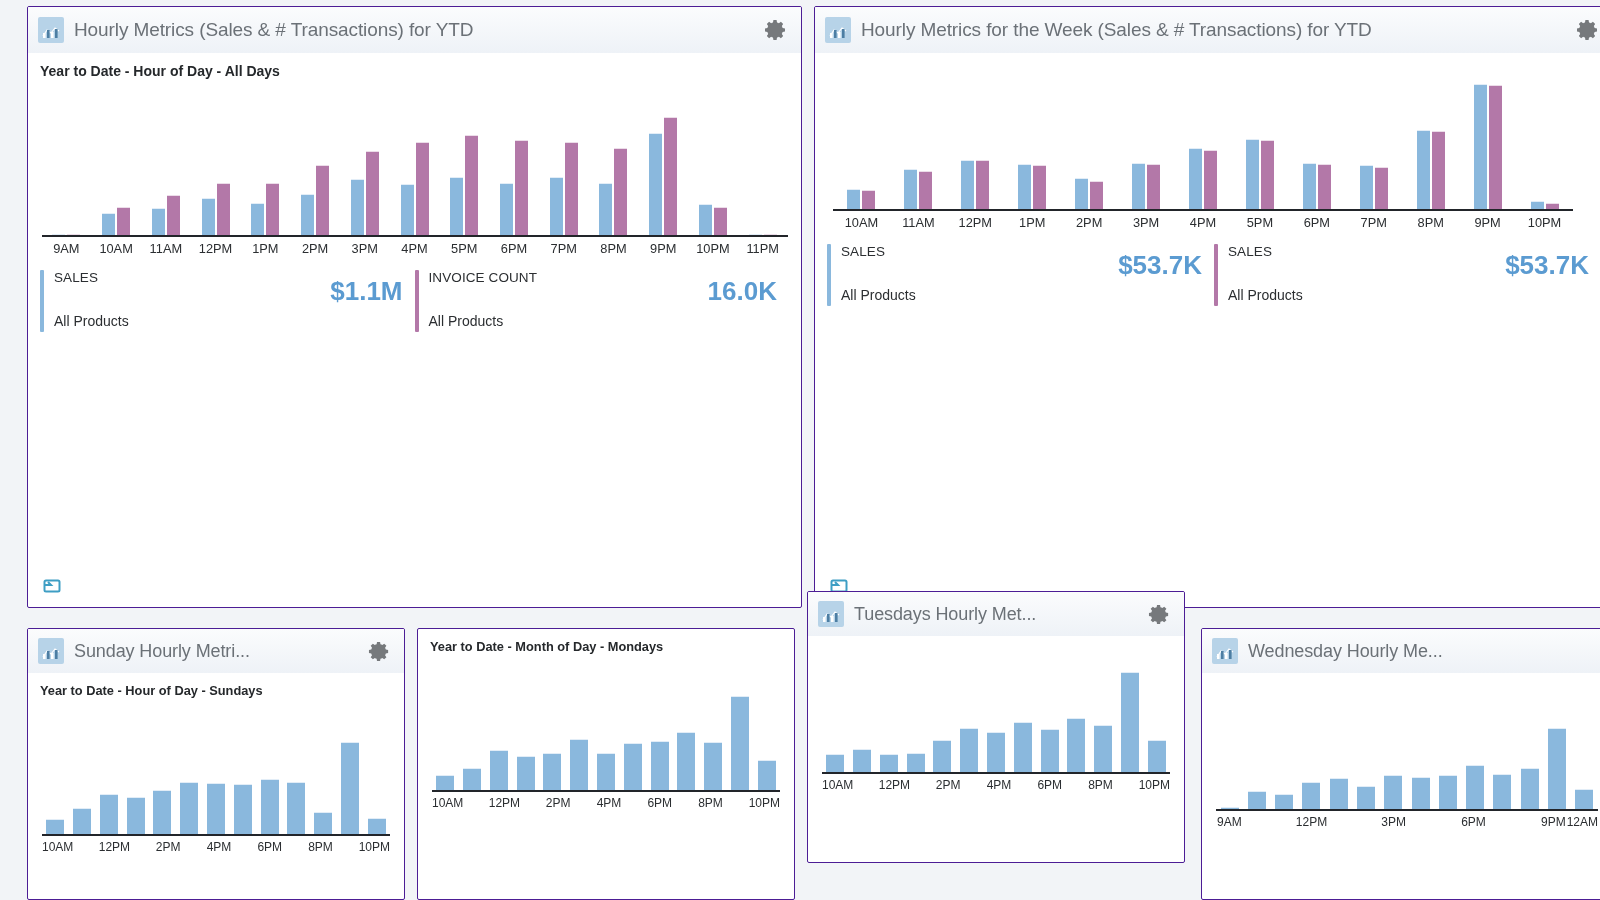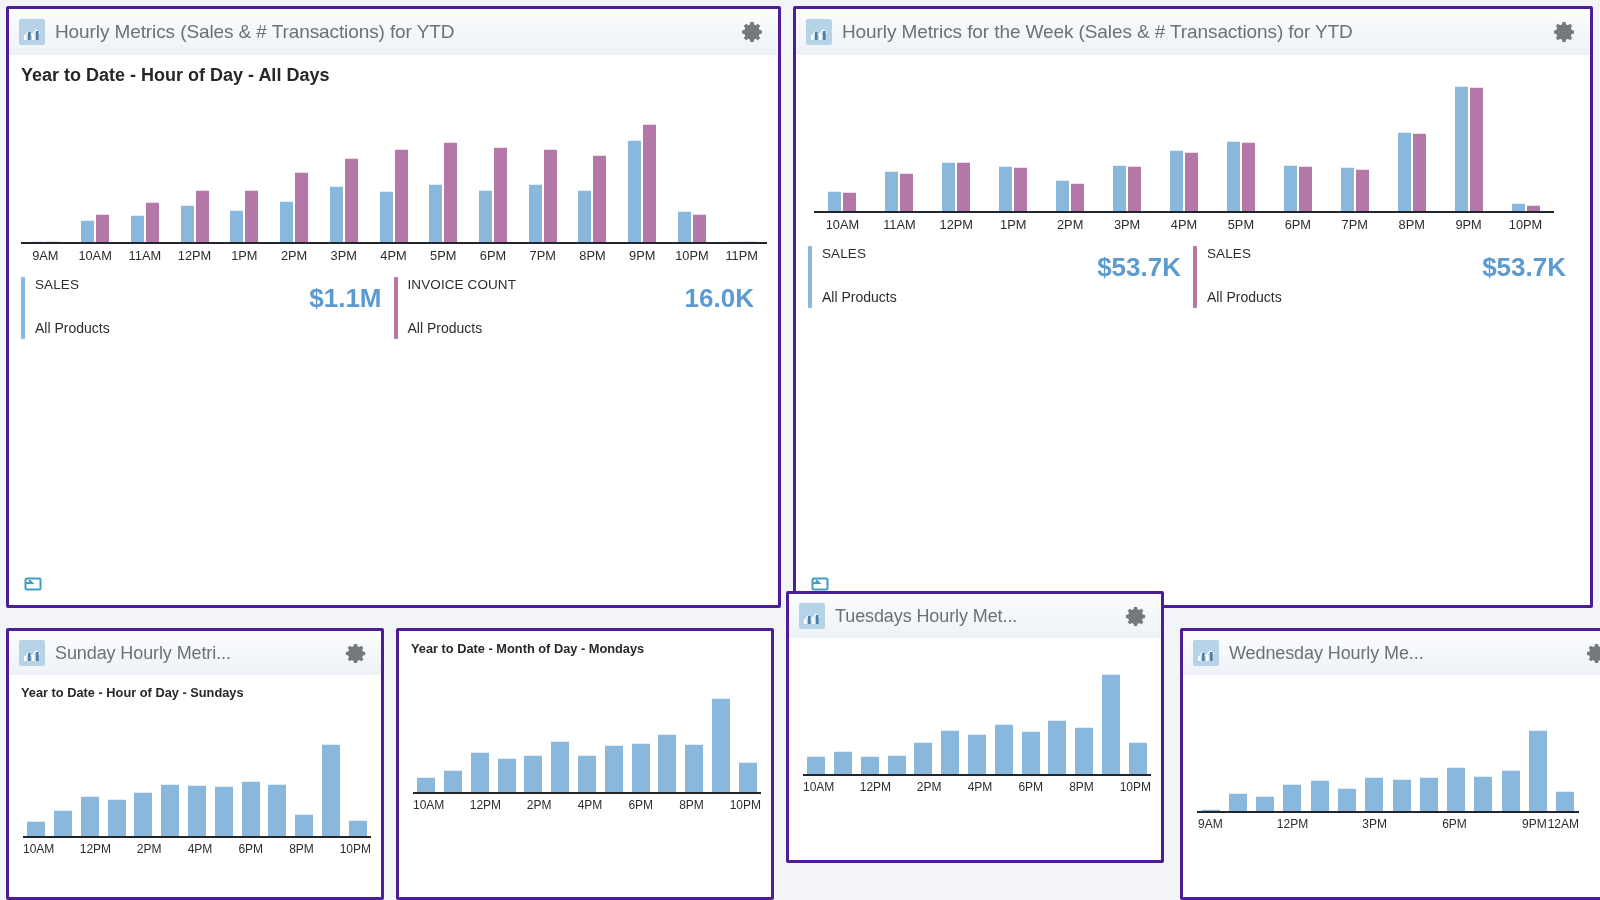--- a/index.html
+++ b/index.html
@@ -12,24 +12,25 @@
   .dashboard {
     position: relative;
     width: 1600px; height: 900px;
     padding: 6px 4px 0 4px;
   }
 
   
   .panel {
     position: absolute;
     background: #ffffff;
-    border: 3px solid #4c1d95;
+    border: 1px solid #4c1d95;
     border-radius: 2px;
     box-shadow: 0 0 0 1px rgba(255,255,255,0.6) inset;
     overflow: hidden;
+    margin-left: 21px;
   }
   .panel-header {
     display: flex;
     align-items: center;
     height: 46px;
     padding: 0 12px 0 10px;
     background: linear-gradient(to bottom, #fbfcfd 0%, #eef2f7 100%);
   }
   .panel-header.small { height: 44px; }
   .panel-icon {
@@ -52,21 +53,21 @@
     letter-spacing: -0.1px;
   }
   .panel-title.small { font-size: 18px; }
   .gear-icon {
     flex: 0 0 26px;
     width: 26px; height: 26px;
     display: flex; align-items: center; justify-content: center;
     cursor: pointer;
   }
   .panel-subtitle {
-    font-size: 18px;
+    font-size: 14px;
     font-weight: bold;
     color: #25282b;
     padding: 10px 0 0 12px;
   }
   .panel-subtitle.small { font-size: 12.8px; padding-left: 12px; }
 
   
   .chart {
     position: relative;
     margin: 0 auto;

